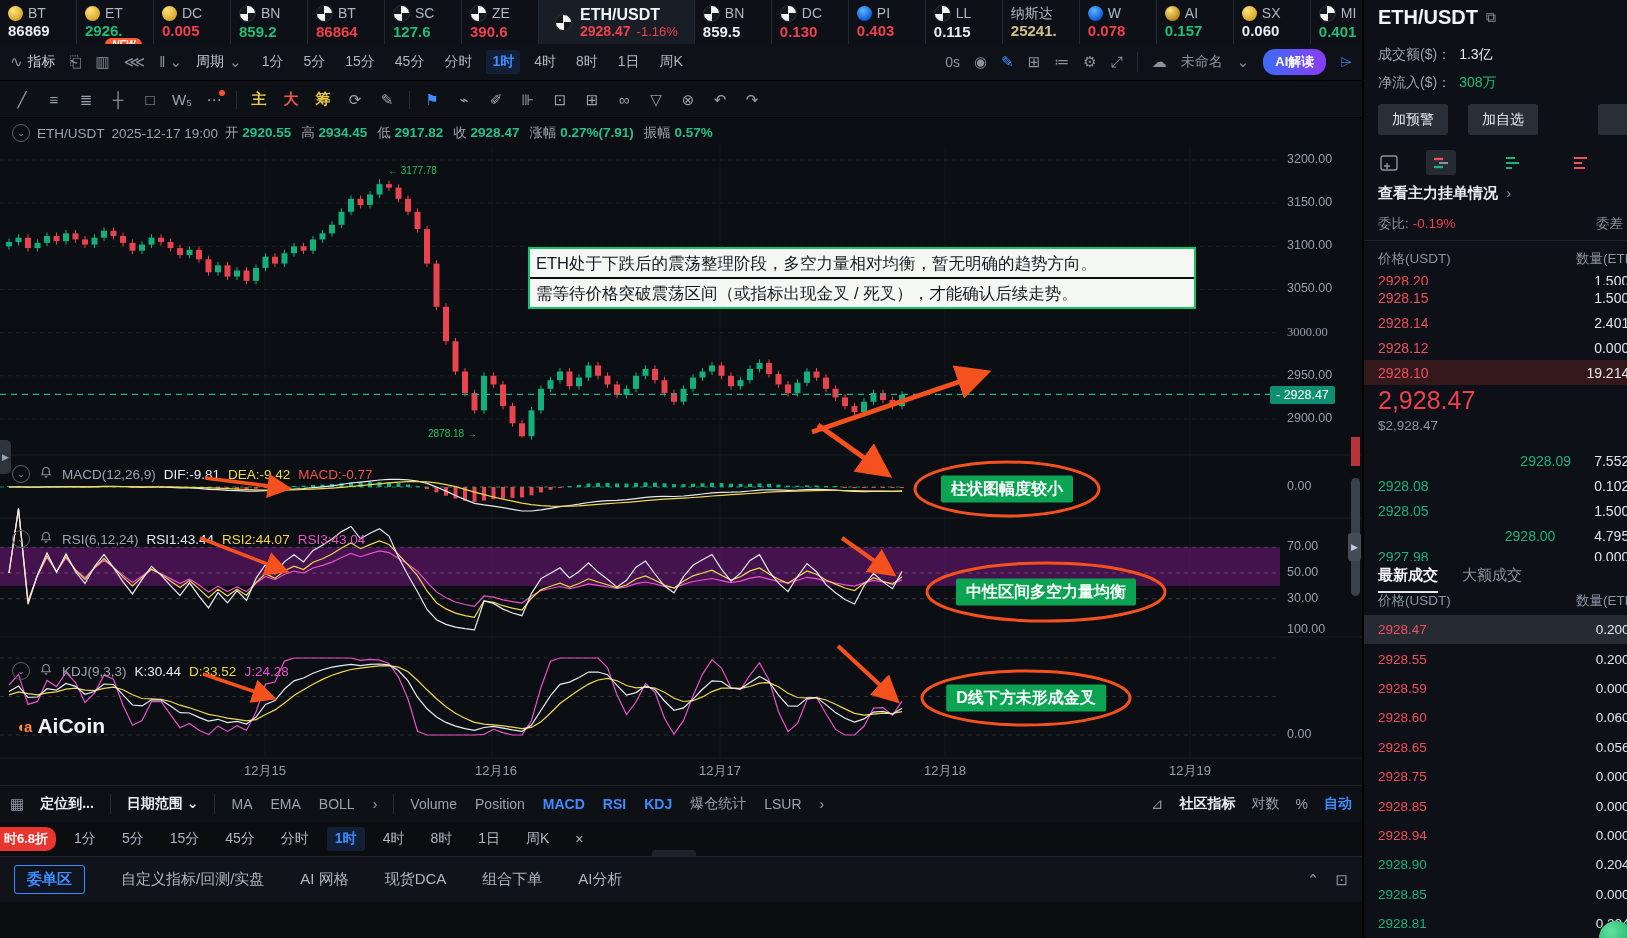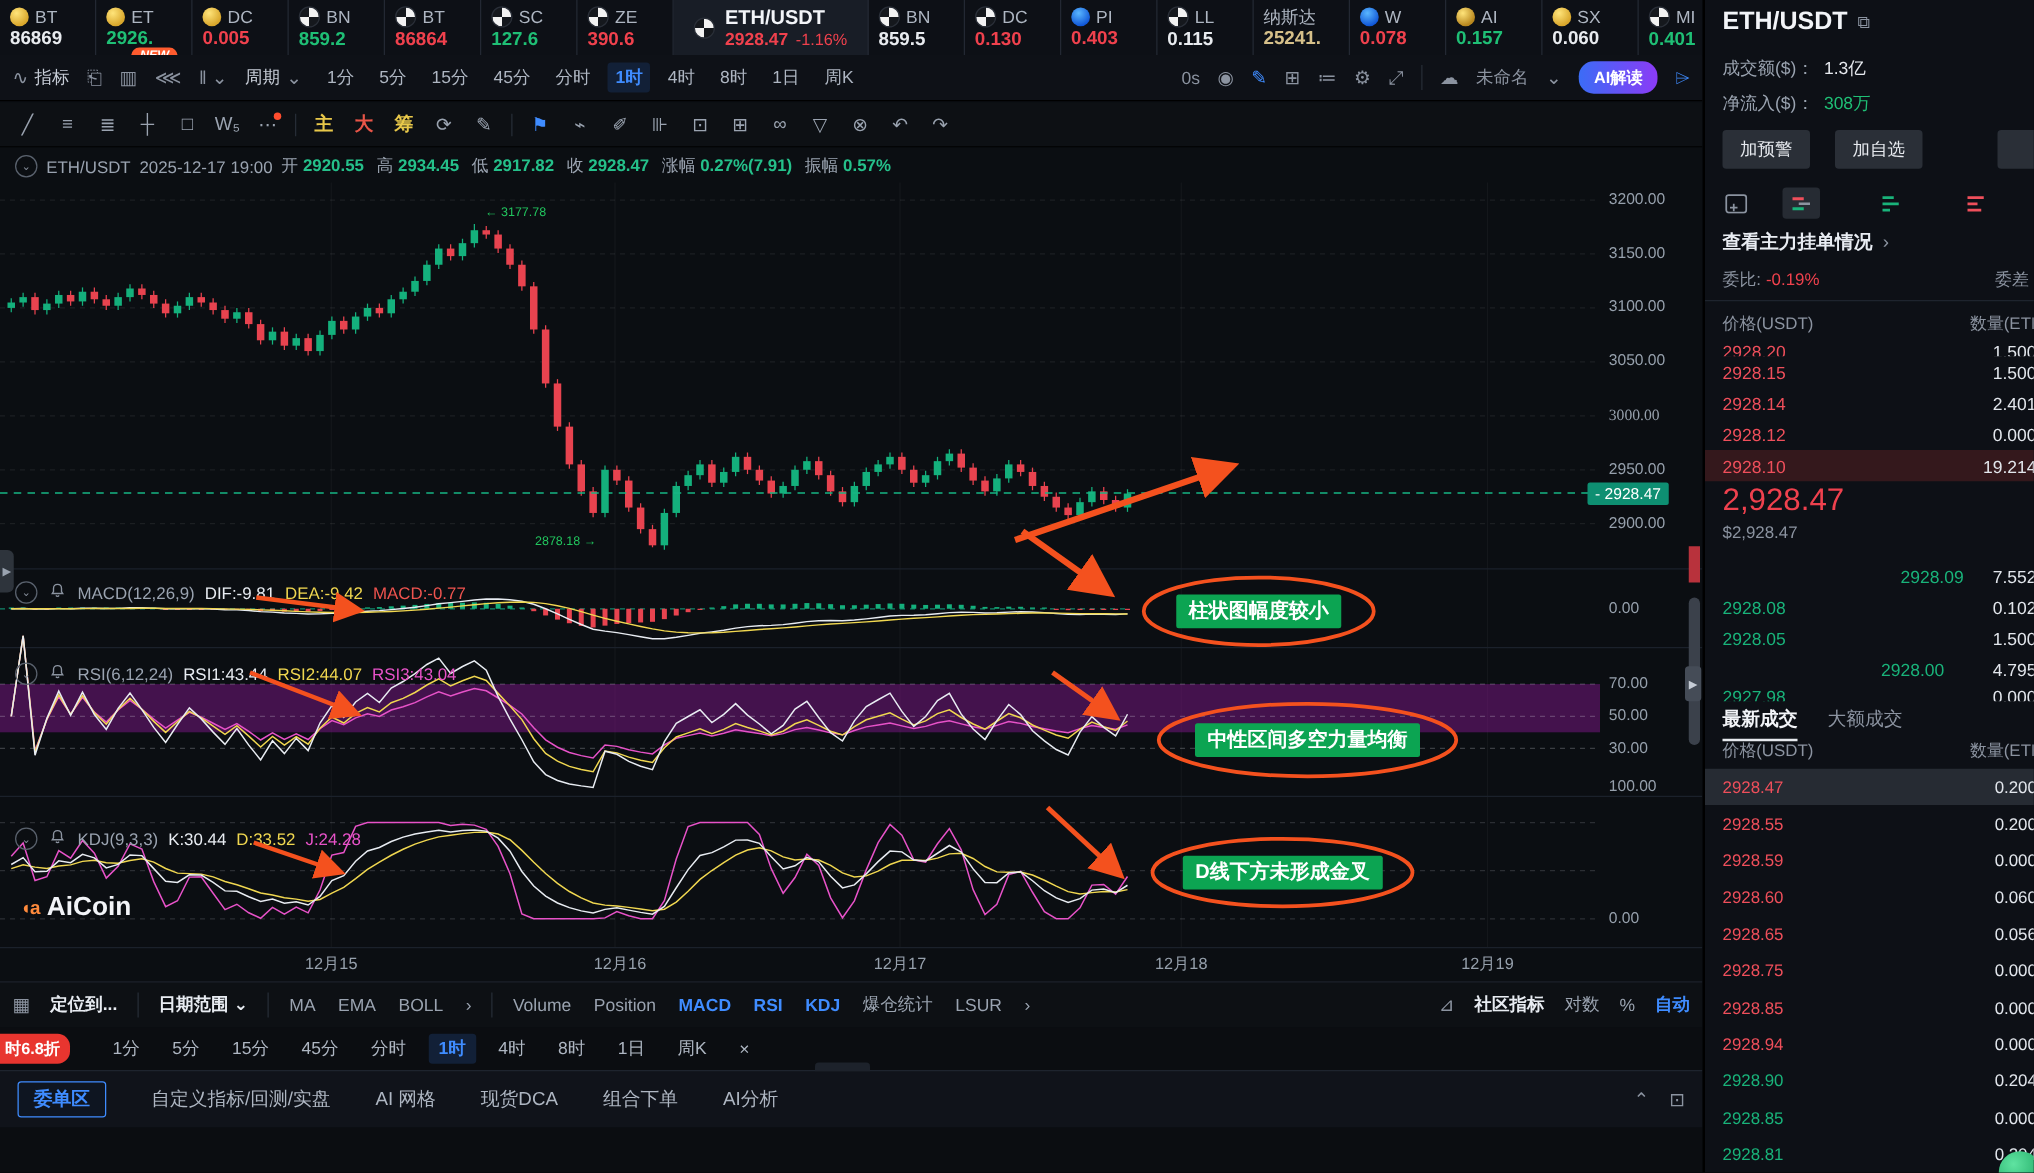--- a/index.html
+++ b/index.html
@@ -75,21 +75,21 @@
   #indicator-bar .seg{display:flex;align-items:center;gap:18px;}
   #indicator-bar .w{color:#e8ecf2;font-weight:bold}
   #indicator-bar .b{color:#3f8cff;font-weight:bold}
   #indicator-bar .item{cursor:pointer;}
   #indicator-bar .right{margin-left:auto;display:flex;align-items:center;gap:16px;}
   .vsep{width:1px;height:20px;background:#262c36;}
   #tf-row{position:absolute;left:0;top:822px;width:1362px;height:34px;background:#0b0d11;display:flex;align-items:center;
     gap:10px;padding:0 8px 0 0;box-sizing:border-box;font-size:14px;color:#aeb6c2;}
   #tf-row .tfitem{padding:3px 8px}
   #discount-badge{background:#e8352f;color:#fff;font-weight:bold;font-size:13px;padding:3px 8px 3px 4px;
-    border-radius:0 10px 10px 0;margin-right:16px;}
+    border-radius:0 10px 10px 0;margin-right:0;}
   #drag-notch{position:absolute;left:652px;top:850px;width:44px;height:7px;background:#1d222b;border-radius:3px 3px 0 0;z-index:5;cursor:pointer;}
   #bottom-tabs{position:absolute;left:0;top:856px;width:1362px;height:46px;background:#10131a;border-top:1px solid #1e242e;
     display:flex;align-items:center;gap:36px;padding:0 14px;box-sizing:border-box;font-size:15px;color:#aeb6c2;}
   #bottom-tabs .bt-item{cursor:pointer;}
   #bottom-tabs .bt-item.on{color:#3f8cff;border:1px solid #3f8cff;border-radius:3px;padding:4px 12px;font-weight:bold;background:#0e1521;}
   #bottom-tabs .right{margin-left:auto;display:flex;gap:16px;color:#8b93a0;}
   #bottom-strip{position:absolute;left:0;top:902px;width:1362px;height:36px;background:#0b0d11;}
   
   #scroll-red{position:absolute;left:1351px;top:437px;width:9px;height:29px;background:#b8323c;z-index:9;}
   #scroll-pill{position:absolute;left:1351px;top:478px;width:9px;height:118px;background:#3b414b;border-radius:5px;z-index:9;cursor:pointer;}
@@ -696,20 +696,24 @@
         <span><svg width="12" height="13" style="margin:0 2px">
             <path d="M6 1.5c2 0 3.2 1.4 3.2 3.2V7.2l1 1.6H1.8l1-1.6V4.7C2.8 2.9 4 1.5 6 1.5z" fill="none" stroke="#8b93a0" stroke-width="1.1"></path>
             <path d="M4.8 10.3a1.3 1.3 0 0 0 2.4 0" stroke="#8b93a0" fill="none" stroke-width="1.1"></path>
           </svg></span>
         <span>KDJ(9,3,3)</span>
         <span class="iv-w">K:30.44</span>
         <span class="iv-y">D:33.52</span>
         <span class="iv-m">J:24.28</span>
       </div>
 
+    <div id="annotation-box">
+      <div class="ann-line">ETH处于下跌后的震荡整理阶段，多空力量相对均衡，暂无明确的趋势方向。</div>
+      <div class="ann-line">需等待价格突破震荡区间（或指标出现金叉 / 死叉），才能确认后续走势。</div>
+    </div>
 
     <div class="price-note" style="left:388px;top:47px">← 3177.78</div>
     <div class="price-note" style="left:428px;top:310px">2878.18 →</div>
 
     <svg id="overlay-svg" width="1362" height="667">
       <defs>
         <marker id="arr" markerWidth="7" markerHeight="7" refX="5" refY="3.5" orient="auto">
           <path d="M0,0 L7,3.5 L0,7 Z" fill="#f4511e"></path>
         </marker>
       </defs>

